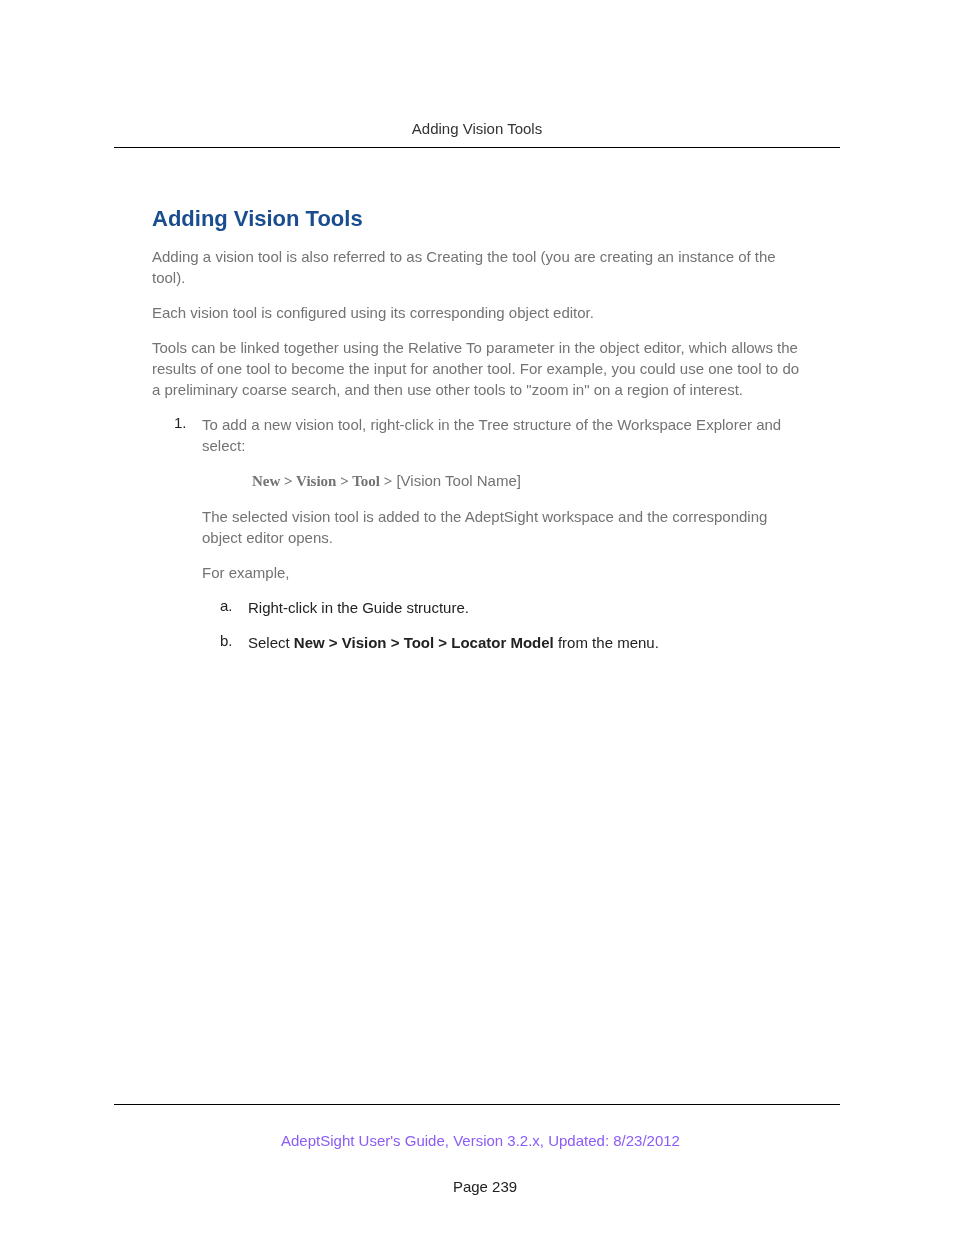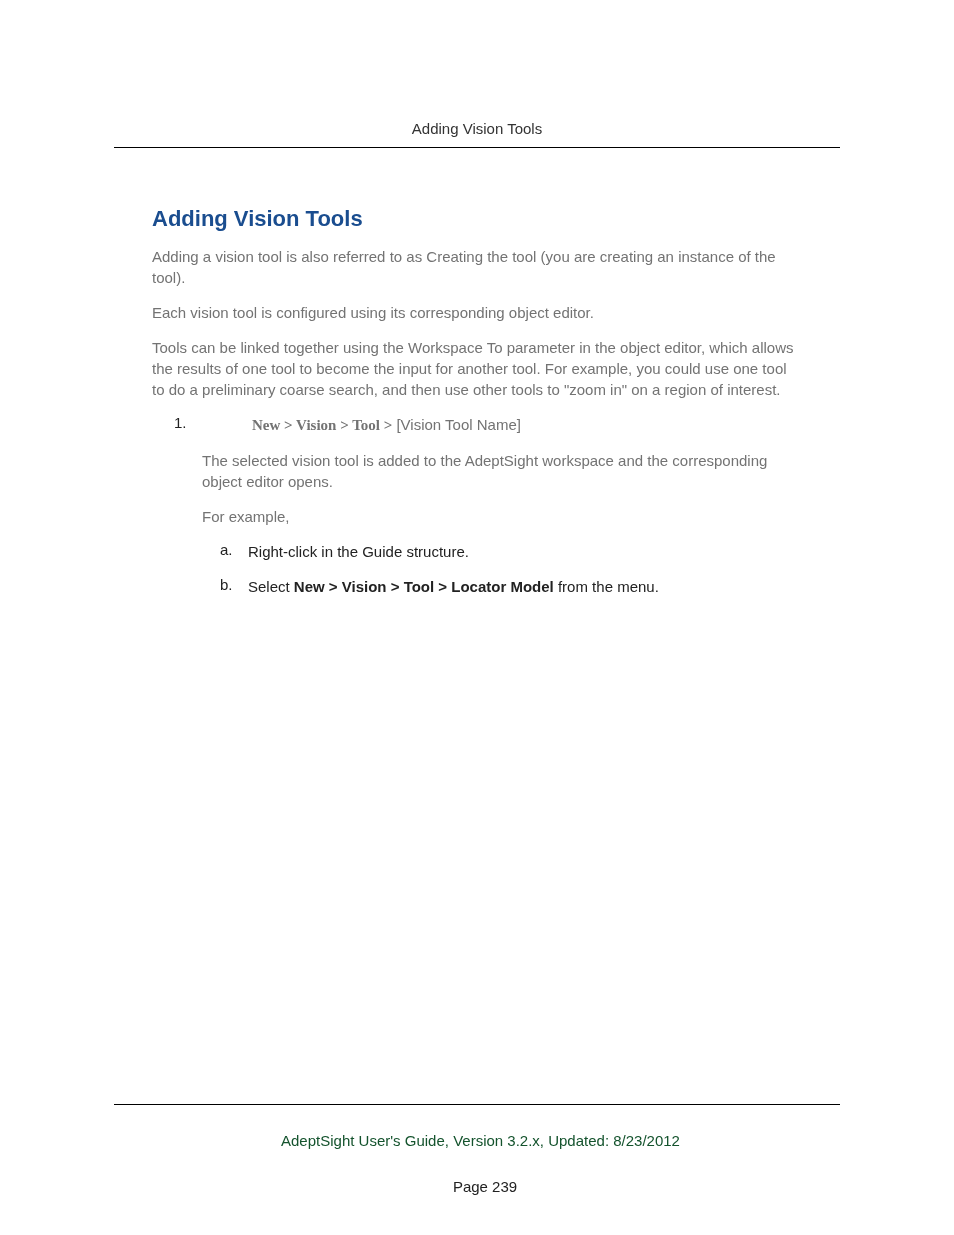--- a/index.html
+++ b/index.html
@@ -99,21 +99,21 @@
       bottom: 130px;
       border-top: 1px solid #000;
     }
     .footer-guide {
       position: absolute;
       left: 7px;
       right: 0;
       bottom: 86px;
       text-align: center;
       font-size: 15px;
-      color: #14532d;
+      color: #8b5cf6;
     }
     .footer-page {
       position: absolute;
       left: 16px;
       right: 0;
       bottom: 40px;
       text-align: center;
       font-size: 15px;
       color: #222;
     }
@@ -126,26 +126,27 @@
   <div class="header-section">
     <div class="header-title">Adding Vision Tools</div>
   </div>
 
   <div class="content">
 
     <h2 class="section-title">Adding Vision Tools</h2>
 
     <p class="para">Adding a vision tool is also referred to as Creating the tool (you are creating an instance of the tool).</p>
     <p class="para">Each vision tool is configured using its corresponding object editor.</p>
-    <p class="para">Tools can be linked together using the Workspace To parameter in the object editor, which allows the results of one tool to become the input for another tool. For example, you could use one tool to do a preliminary coarse search, and then use other tools to "zoom in" on a region of interest.</p>
+    <p class="para">Tools can be linked together using the Relative To parameter in the object editor, which allows the results of one tool to become the input for another tool. For example, you could use one tool to do a preliminary coarse search, and then use other tools to "zoom in" on a region of interest.</p>
 
     <div class="ordered-list">
       <div class="list-item-1">
         <div class="list-marker-1">1.</div>
         <div class="list-content-1">
+          <p class="para">To add a new vision tool, right-click in the Tree structure of the Workspace Explorer and select:</p>
 
           <p class="para inset">
             <span class="bold">New &gt; Vision &gt; Tool  &gt;</span><span> [Vision Tool Name]</span>
           </p>
 
           <p class="para">The selected vision tool is added to the AdeptSight workspace and the corresponding object editor opens.</p>
 
           <p class="para">For example,</p>
 
           <div class="sublist">

